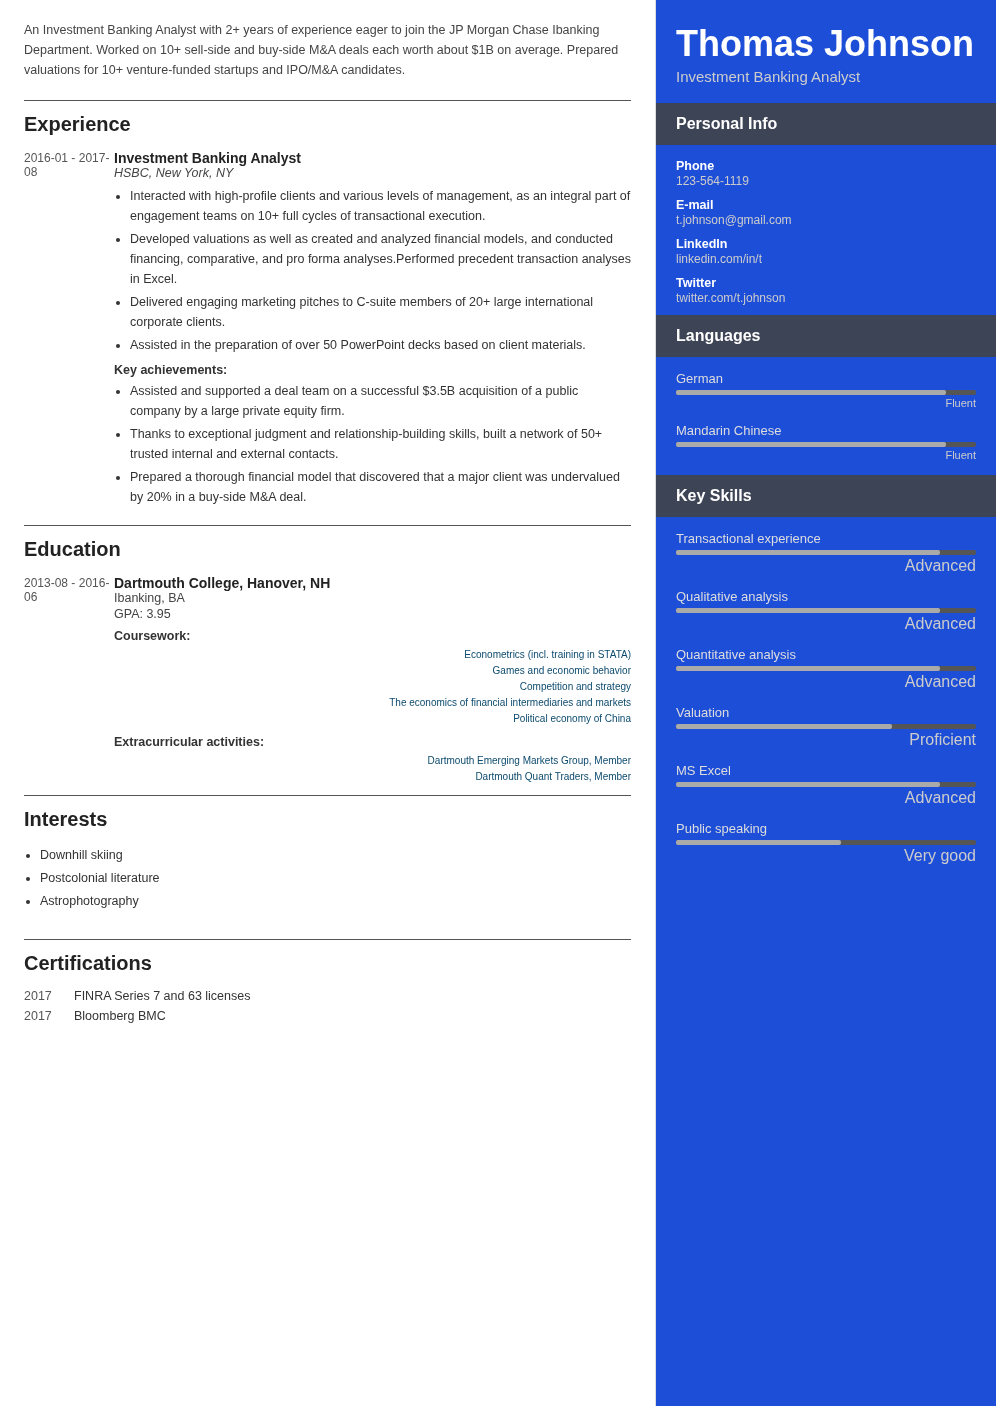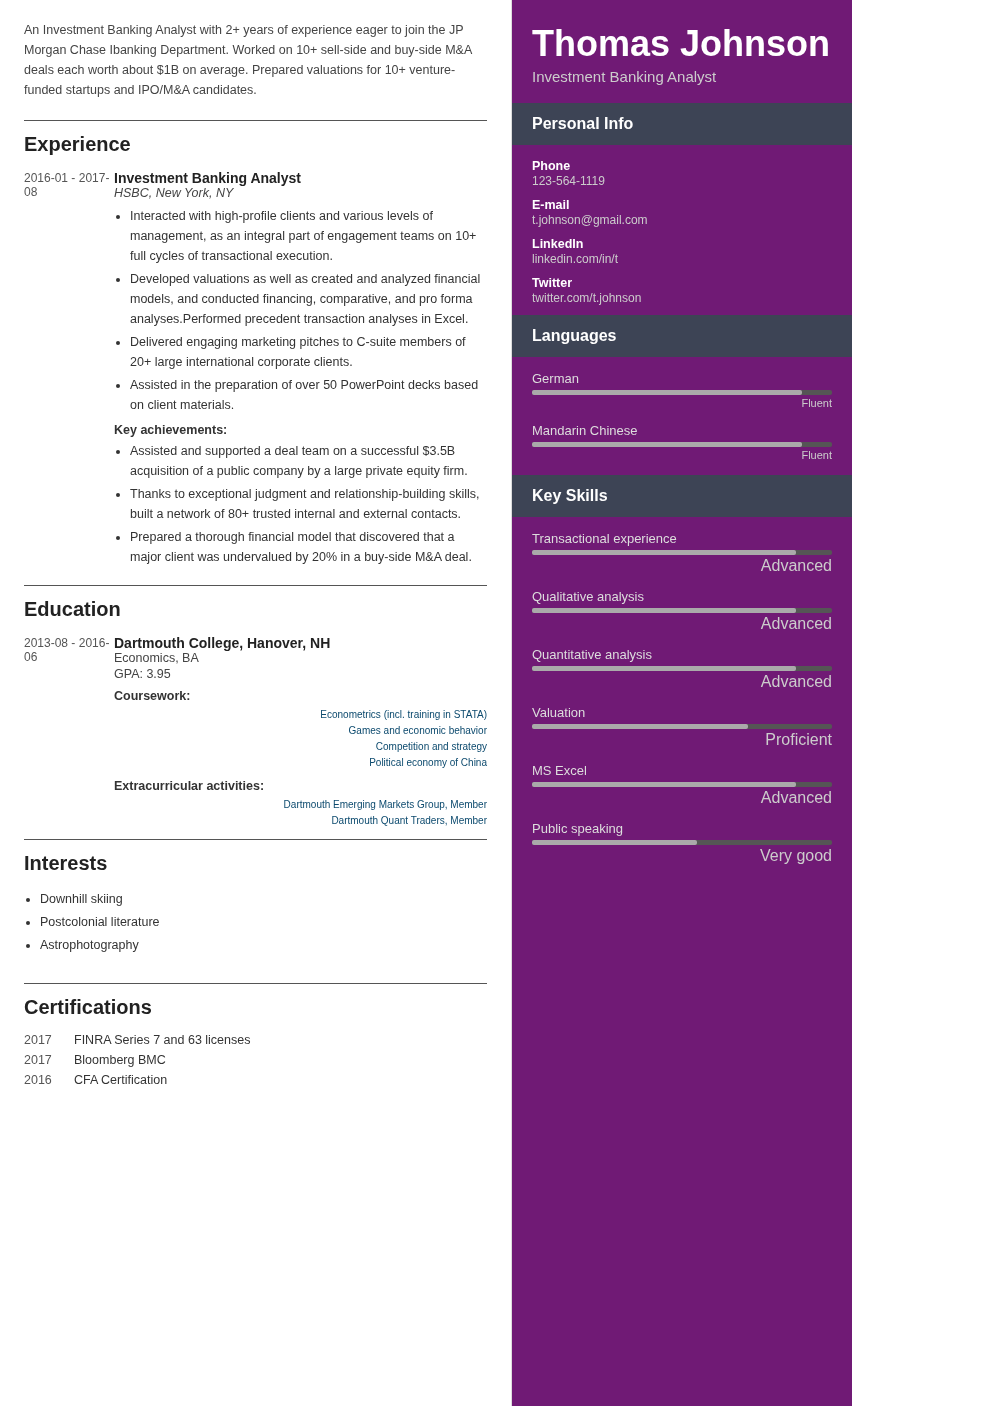--- a/index.html
+++ b/index.html
@@ -5,21 +5,21 @@
     * { box-sizing: border-box; margin: 0; padding: 0; }
     body {
       font-family: Arial, sans-serif;
       font-size: 13px;
       color: #333;
       background: #fff;
       width: 996px;
     }
     .resume-wrapper {
       display: flex;
-      width: 852px;
+      width: 996px;
       min-height: 1406px;
     }
     
     .left-col {
       flex: 1;
       padding: 20px 24px;
       border-right: 1px solid #ddd;
     }
     .summary-text {
       font-size: 12.5px;
@@ -116,21 +116,21 @@
     }
     .cert-name {
       font-size: 12.5px;
       color: #333;
     }
 
     
     .right-col {
       width: 340px;
       min-width: 340px;
-      background: #701a75;
+      background: #1d4ed8;
       color: #fff;
       padding: 24px 20px;
     }
     .name-block {
       margin-bottom: 6px;
     }
     .name-main {
       font-size: 36px;
       font-weight: bold;
       line-height: 1.1;
@@ -235,41 +235,42 @@
             <div class="company-name">HSBC, New York, NY</div>
             <ul class="bullet-list">
               <li>Interacted with high-profile clients and various levels of management, as an integral part of engagement teams on 10+ full cycles of transactional execution.</li>
               <li>Developed valuations as well as created and analyzed financial models, and conducted financing, comparative, and pro forma analyses.Performed precedent transaction analyses in Excel.</li>
               <li>Delivered engaging marketing pitches to C-suite members of 20+ large international corporate clients.</li>
               <li>Assisted in the preparation of over 50 PowerPoint decks based on client materials.</li>
             </ul>
             <div class="key-achievements-label">Key achievements:</div>
             <ul class="bullet-list">
               <li>Assisted and supported a deal team on a successful $3.5B acquisition of a public company by a large private equity firm.</li>
-              <li>Thanks to exceptional judgment and relationship-building skills, built a network of 80+ trusted internal and external contacts.</li>
+              <li>Thanks to exceptional judgment and relationship-building skills, built a network of 50+ trusted internal and external contacts.</li>
               <li>Prepared a thorough financial model that discovered that a major client was undervalued by 20% in a buy-side M&amp;A deal.</li>
             </ul>
           </div>
         </div>
       </div>
 
     <hr class="section-divider">
 
     <h2 class="section-title">Education</h2>
     <div id="education-container">
         <div class="edu-block">
           <div class="date-col">2013-08 - 2016-06</div>
           <div class="content-col">
             <div class="school-name">Dartmouth College, Hanover, NH</div>
-            <div class="degree-info">Economics, BA</div>
+            <div class="degree-info">Ibanking, BA</div>
             <div class="gpa">GPA: 3.95</div>
             <div class="sub-section-label">Coursework:</div>
             <div class="coursework-item">Econometrics (incl. training in STATA)</div>
             <div class="coursework-item">Games and economic behavior</div>
             <div class="coursework-item">Competition and strategy</div>
+            <div class="coursework-item">The economics of financial intermediaries and markets</div>
             <div class="coursework-item">Political economy of China</div>
             <div class="sub-section-label">Extracurricular activities:</div>
             <div class="coursework-item">Dartmouth Emerging Markets Group, Member</div>
             <div class="coursework-item">Dartmouth Quant Traders, Member</div>
           </div>
         </div>
       </div>
 
     <hr class="section-divider">
 
@@ -287,24 +288,20 @@
     <h2 class="section-title">Certifications</h2>
     <div id="certifications-container">
         <div class="cert-block" style="margin-bottom: 6px;">
           <div class="cert-year">2017</div>
           <div class="cert-name">FINRA Series 7 and 63 licenses</div>
         </div>
         <div class="cert-block" style="margin-bottom: 6px;">
           <div class="cert-year">2017</div>
           <div class="cert-name">Bloomberg BMC</div>
         </div>
-        <div class="cert-block" style="margin-bottom: 6px;">
-          <div class="cert-year">2016</div>
-          <div class="cert-name">CFA Certification</div>
-        </div>
       </div>
   </div>
 
   <div class="right-col">
     <div class="name-block">
       <div class="name-main">Thomas Johnson</div>
       <div class="title-sub">Investment Banking Analyst</div>
     </div>
 
     <div class="right-section-title">Personal Info</div>

